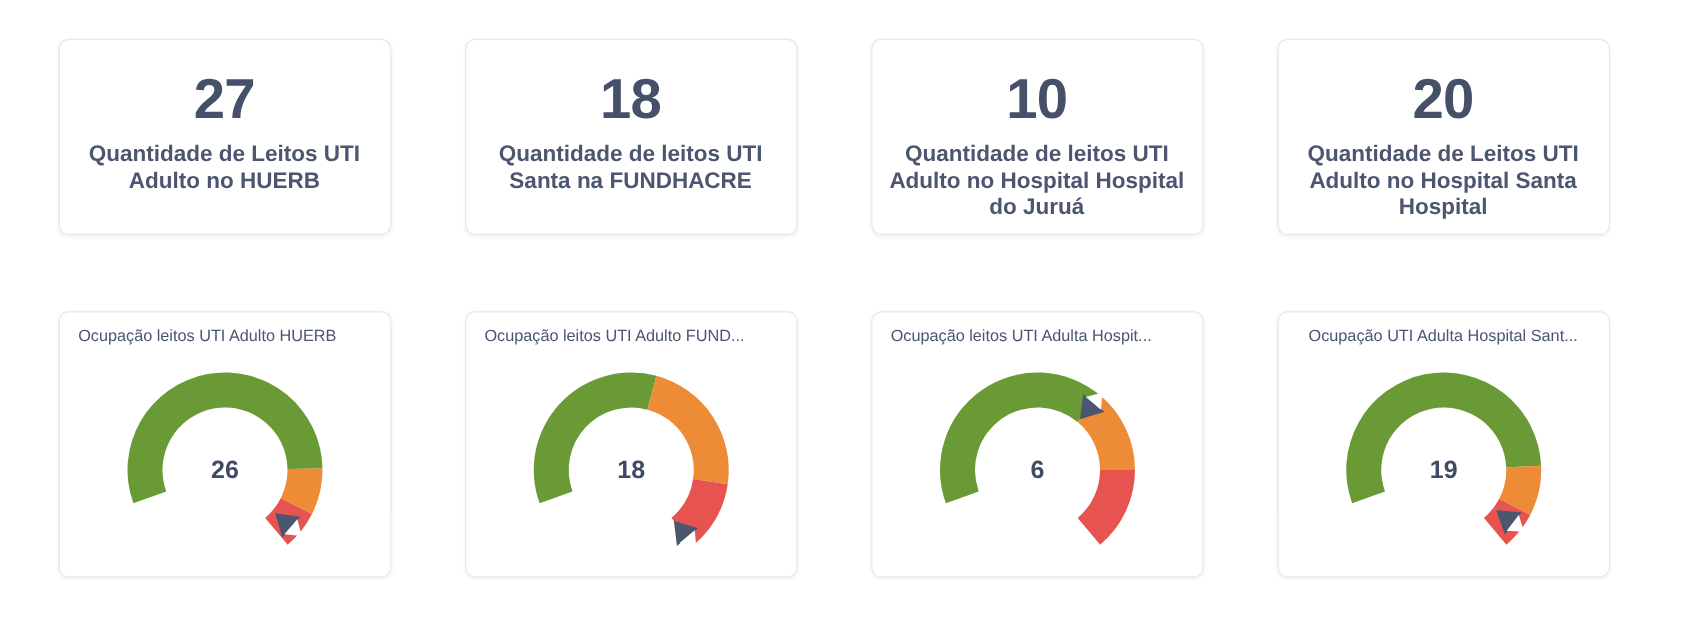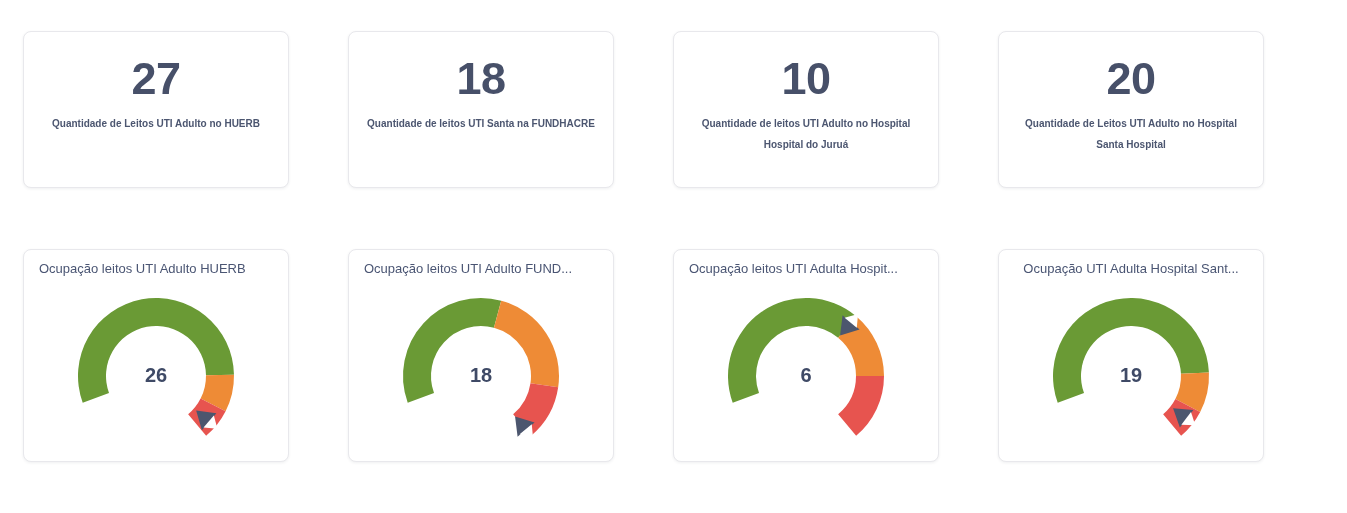--- a/index.html
+++ b/index.html
@@ -19,21 +19,21 @@
     height: 513px;
     box-sizing: border-box;
   }
 
   
   .row {
     position: absolute;
     left: 0;
     width: 1347px;
     display: flex;
-    justify-content: flex-start;
+    justify-content: center;
   }
   .row-kpi   { top: 31px; }
   .row-gauge { top: 249px; }
 
   .cell {
     width: 266px;
     margin-left: 23px;
     margin-right: 36px;
   }
   .cell:first-child { margin-left: 23px; }
@@ -58,21 +58,21 @@
   }
   .kpi-value {
     font-size: 45px;
     font-weight: bold;
     color: #475069;
     line-height: 58px;
     letter-spacing: -0.5px;
   }
   .kpi-label {
     margin-top: 5px;
-    font-size: 10px;
+    font-size: 18px;
     font-weight: bold;
     color: #4c5670;
     text-align: center;
     line-height: 21px;
     max-width: 246px;
   }
 
   
   .gauge-card {
     height: 213px;

